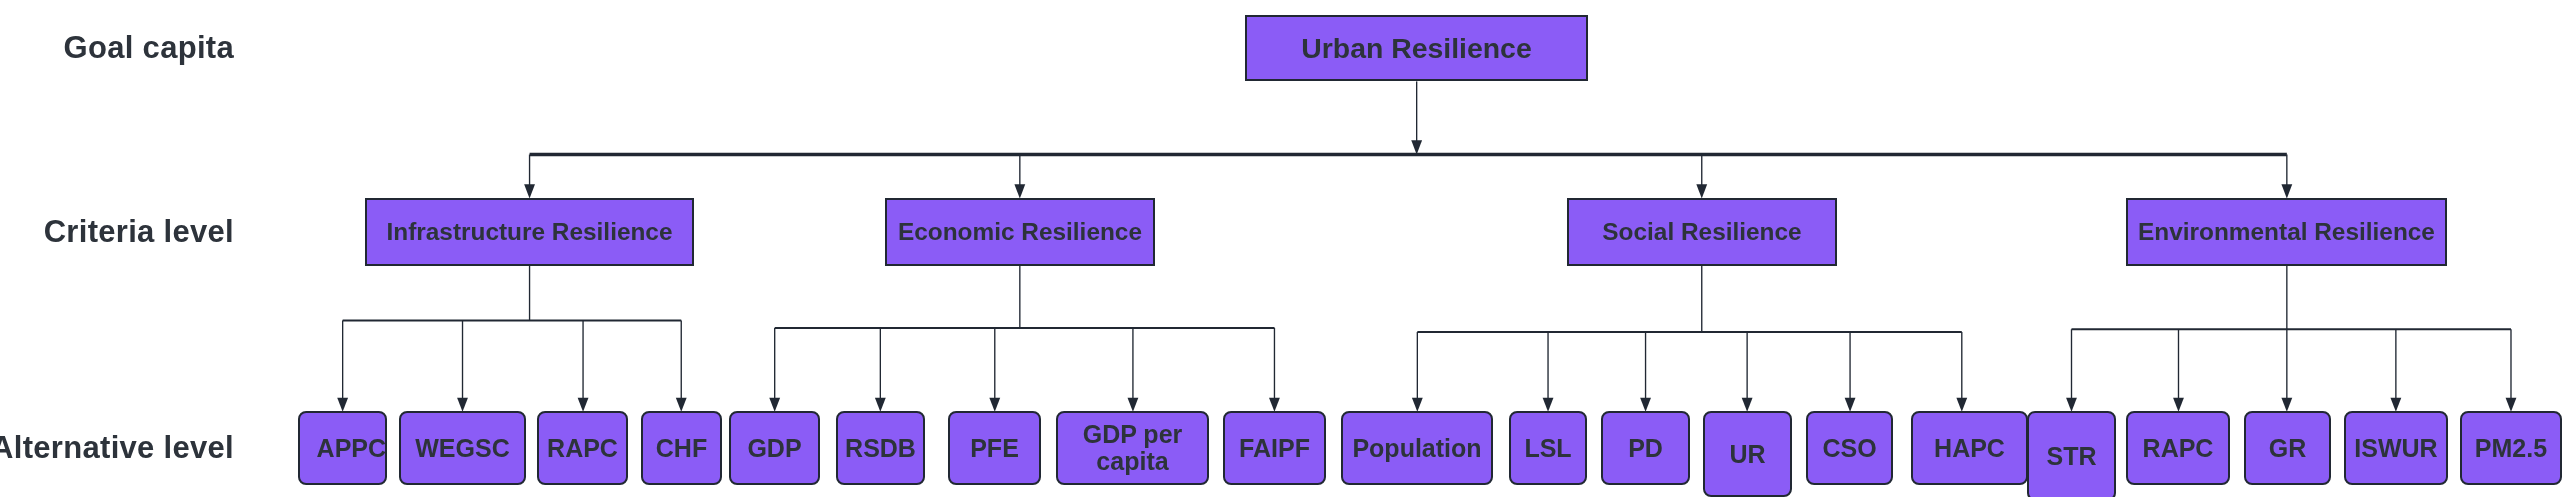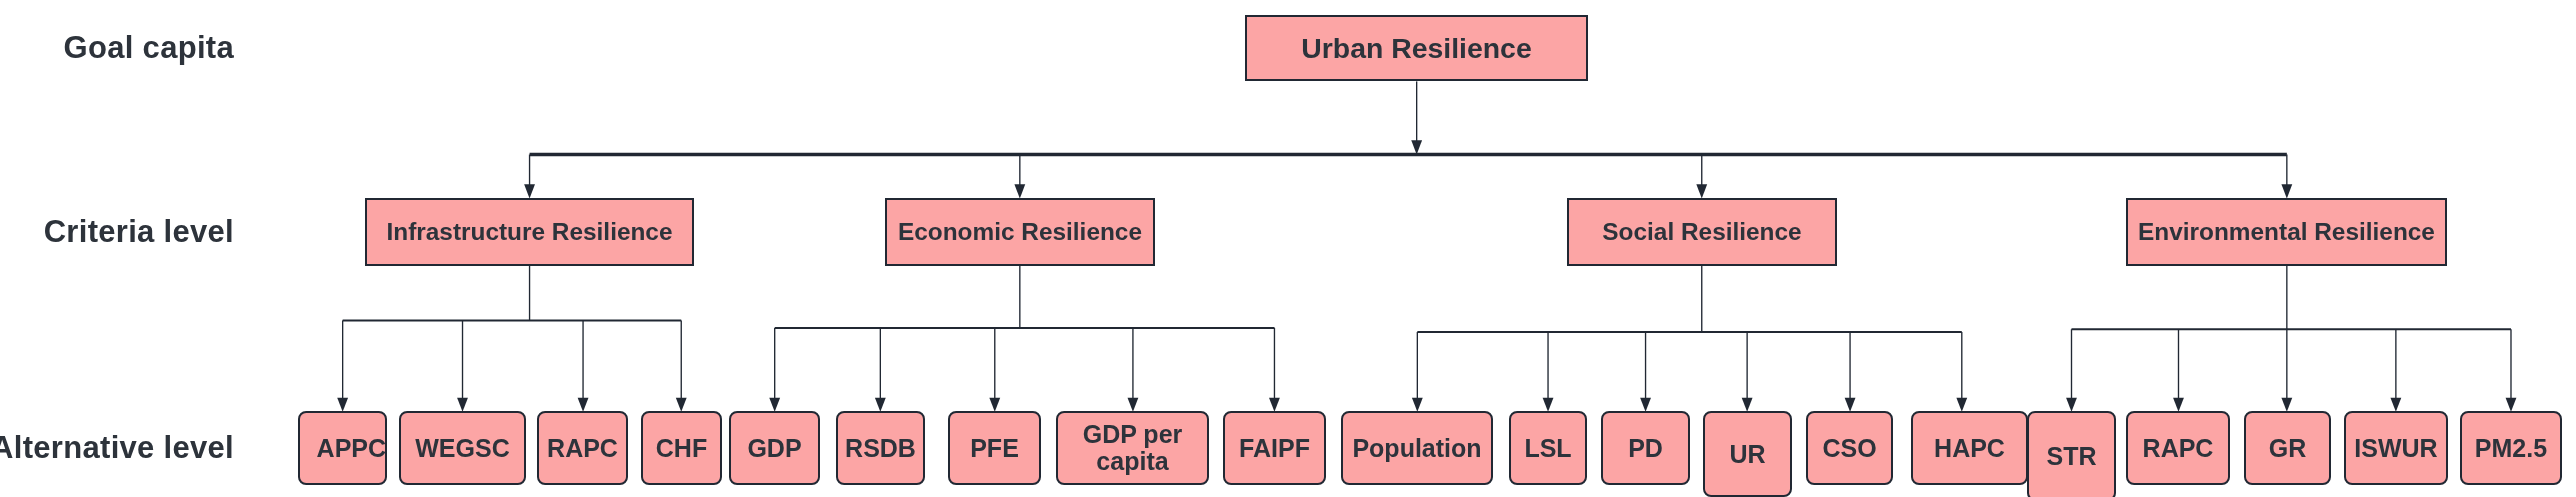--- a/index.html
+++ b/index.html
@@ -22,21 +22,21 @@
     transform: translate(-100%, -50%);
     font-size: 31px;
     font-weight: bold;
     color: #2d333b;
     white-space: nowrap;
     letter-spacing: 0.3px;
   }
   .node {
     position: absolute;
     box-sizing: border-box;
-    background: #fca5a5;
+    background: #8b5cf6;
     border: 2.7px solid #212833;
     color: #2d333b;
     display: flex;
     align-items: center;
     justify-content: center;
     text-align: center;
     font-weight: bold;
     line-height: 1.08;
     padding: 1.4px 5.4px;
   }

